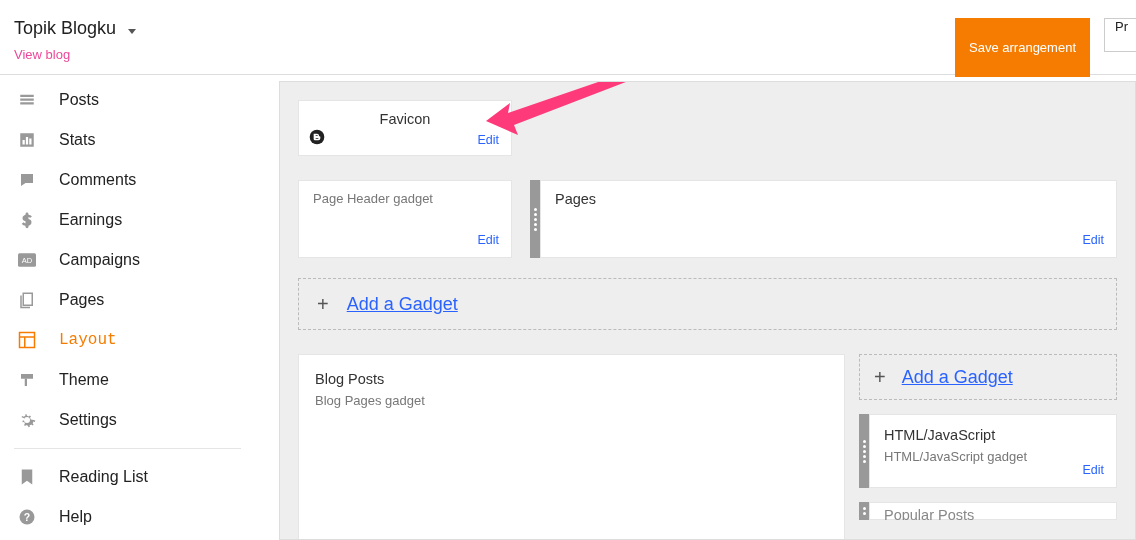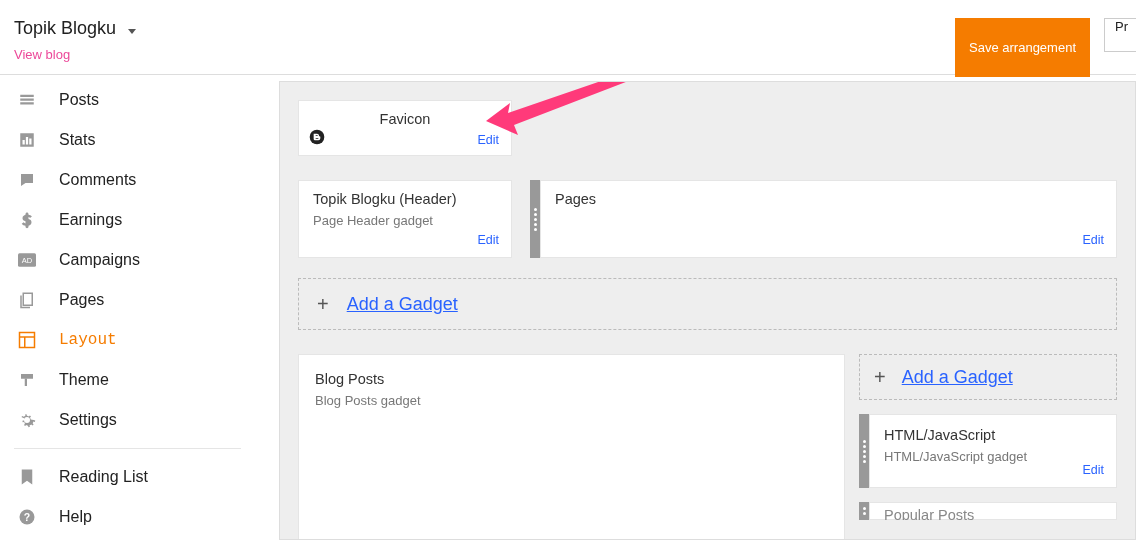--- a/index.html
+++ b/index.html
@@ -193,21 +193,20 @@
         <svg width="16" height="16" viewBox="0 0 24 24">
             <circle cx="12" cy="12" r="11" fill="#222"></circle>
             <path d="M7 7h5a3 3 0 013 3v1h1a1 1 0 011 1v2a3 3 0 01-3 3H9a2 2 0 01-2-2V7zm3 3h3v-1h-3v1zm0 5h4v-1h-4v1z" fill="#fff"></path>
           </svg>
       </span>
       <a class="edit">Edit</a>
     </div>
 
     <div class="row-hs">
       <div class="gadget-card header-card">
-        <div class="card-title">Topik Blogku (Header)</div>
         <div class="card-sub">Page Header gadget</div>
         <a class="card-edit">Edit</a>
       </div>
       <div class="pages-section">
         <div class="drag-handle">
             <span></span>
             <span></span>
             <span></span>
             <span></span>
             <span></span>
@@ -220,21 +219,21 @@
     </div>
 
     <div class="add-gadget-bar">
       <span class="plus-icon">+</span>
       <a class="add-gadget-link">Add a Gadget</a>
     </div>
 
     <div class="lower-row">
       <div class="blog-posts-card">
         <div class="card-title">Blog Posts</div>
-        <div class="card-sub">Blog Posts gadget</div>
+        <div class="card-sub">Blog Pages gadget</div>
       </div>
       <div class="right-col">
         <div class="right-add-bar">
           <span class="plus-icon">+</span>
           <a class="add-gadget-link">Add a Gadget</a>
         </div>
         <div class="right-gadget-wrap">
           <div class="drag-handle">
               <span></span>
               <span></span>

